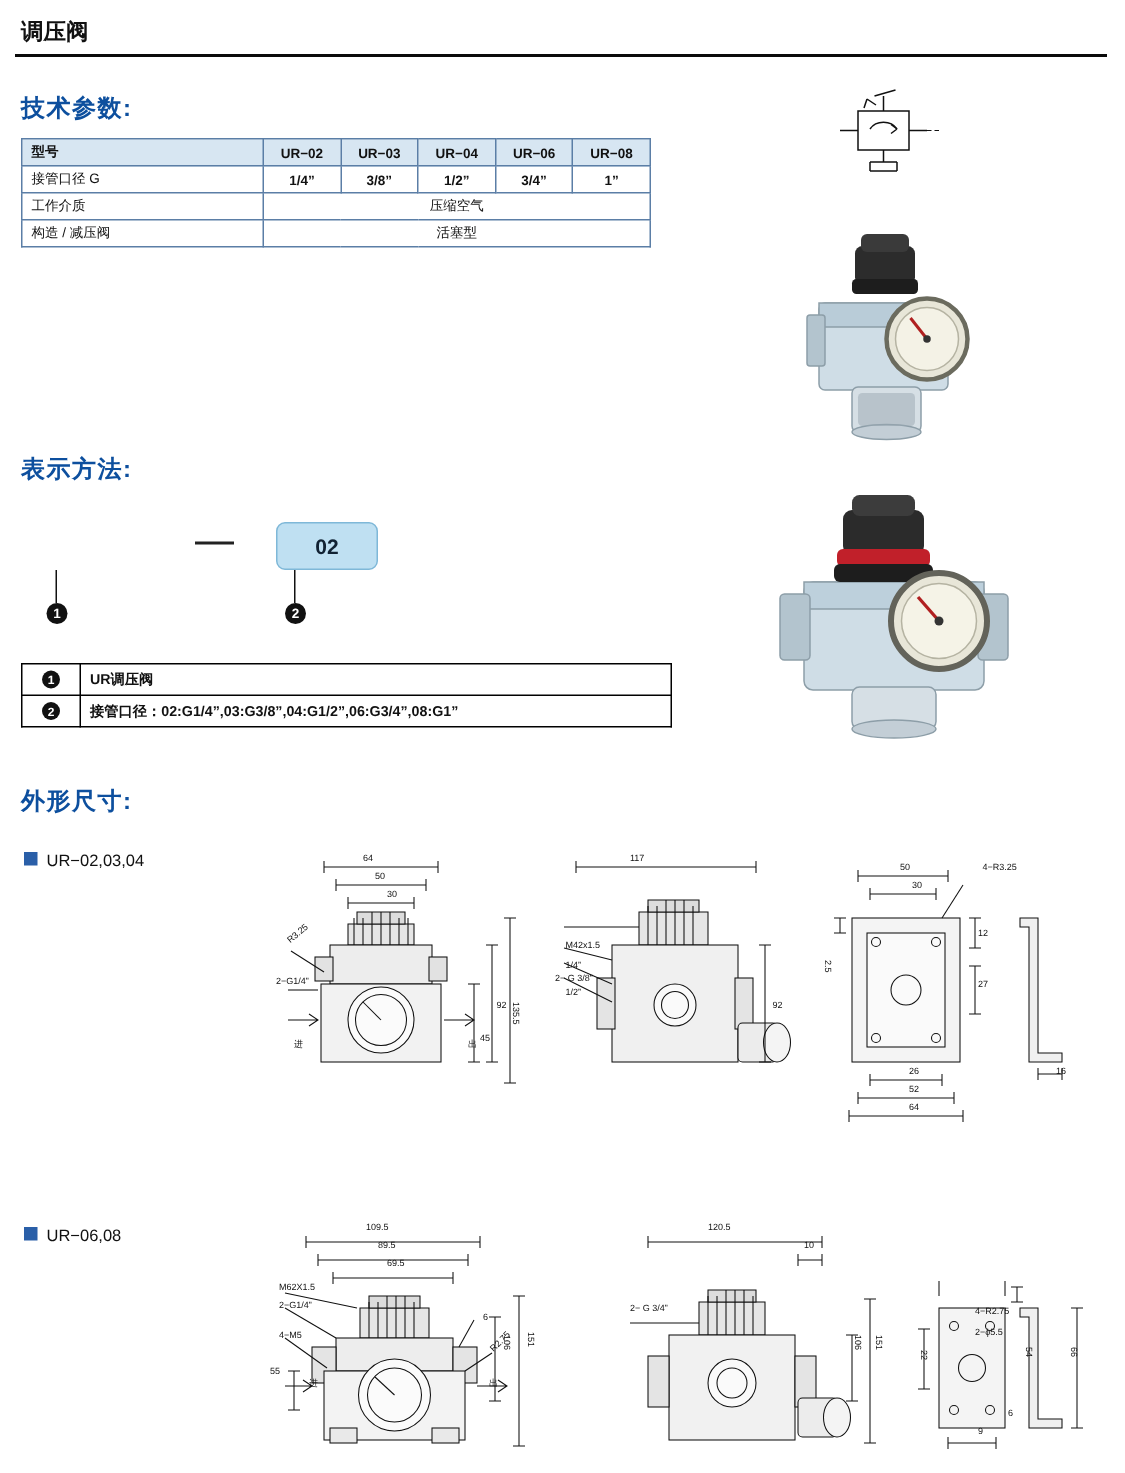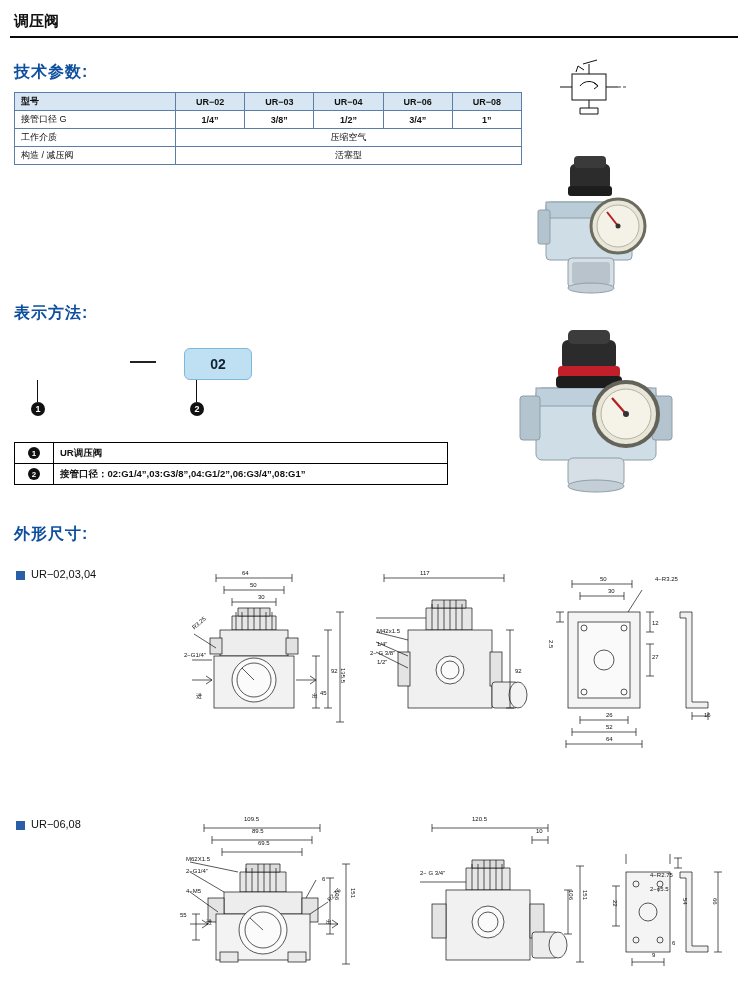--- a/index.html
+++ b/index.html
@@ -20,21 +20,21 @@
   }
   .sec-head{
     position:absolute;font-size:16px;font-weight:bold;color:#0d4f9e;letter-spacing:1px;
   }
   #sec-param{left:14px;top:62px;}
   #sec-method{left:14px;top:303px;}
   #sec-dim{left:14px;top:524px;}
 
   
   .param-table{
-    position:absolute;left:14px;top:92px;width:508px;
+    position:absolute;left:14px;top:92px;width:420px;
     border-collapse:collapse;font-size:9px;
   }
   .param-table td{
     border:1px solid #5b7ea6;
     height:17px;padding:0 4px;
     text-align:center;color:#111;
   }
   .param-table td.lbl{
     text-align:left;width:150px;padding-left:6px;
   }
@@ -76,21 +76,21 @@
   .legend-table td.num{width:26px;text-align:center;}
   .legend-table td.txt{font-weight:bold;}
   .lcirc{
     display:inline-flex;width:12px;height:12px;border-radius:50%;
     background:#111;color:#fff;font-size:8px;font-weight:bold;
     align-items:center;justify-content:center;
   }
 
   
   .sub-head{
-    position:absolute;font-size:11px;color:#111;display:flex;align-items:flex-end;gap:6px;
+    position:absolute;font-size:11px;color:#111;display:flex;align-items:flex-start;gap:6px;
   }
   .sub-head .sq{width:9px;height:9px;background:#2a5fa8;display:inline-block;}
   #sub-a{left:16px;top:568px;}
   #sub-b{left:16px;top:818px;}
 
   
   .draw{position:absolute;}
   .dim-txt{position:absolute;font-size:6px;color:#111;font-family:"Liberation Sans",sans-serif;white-space:nowrap;}
 
   svg{display:block;}

